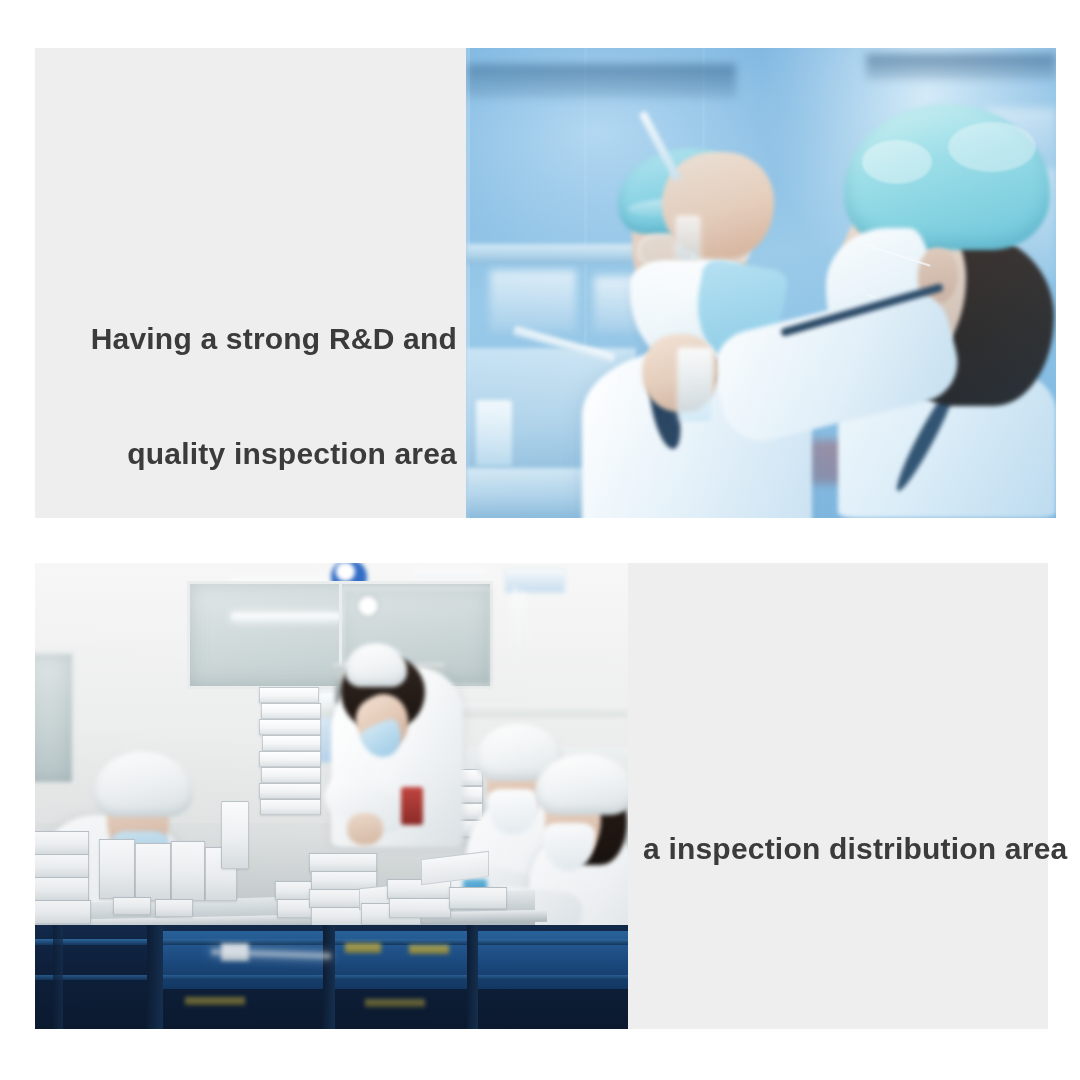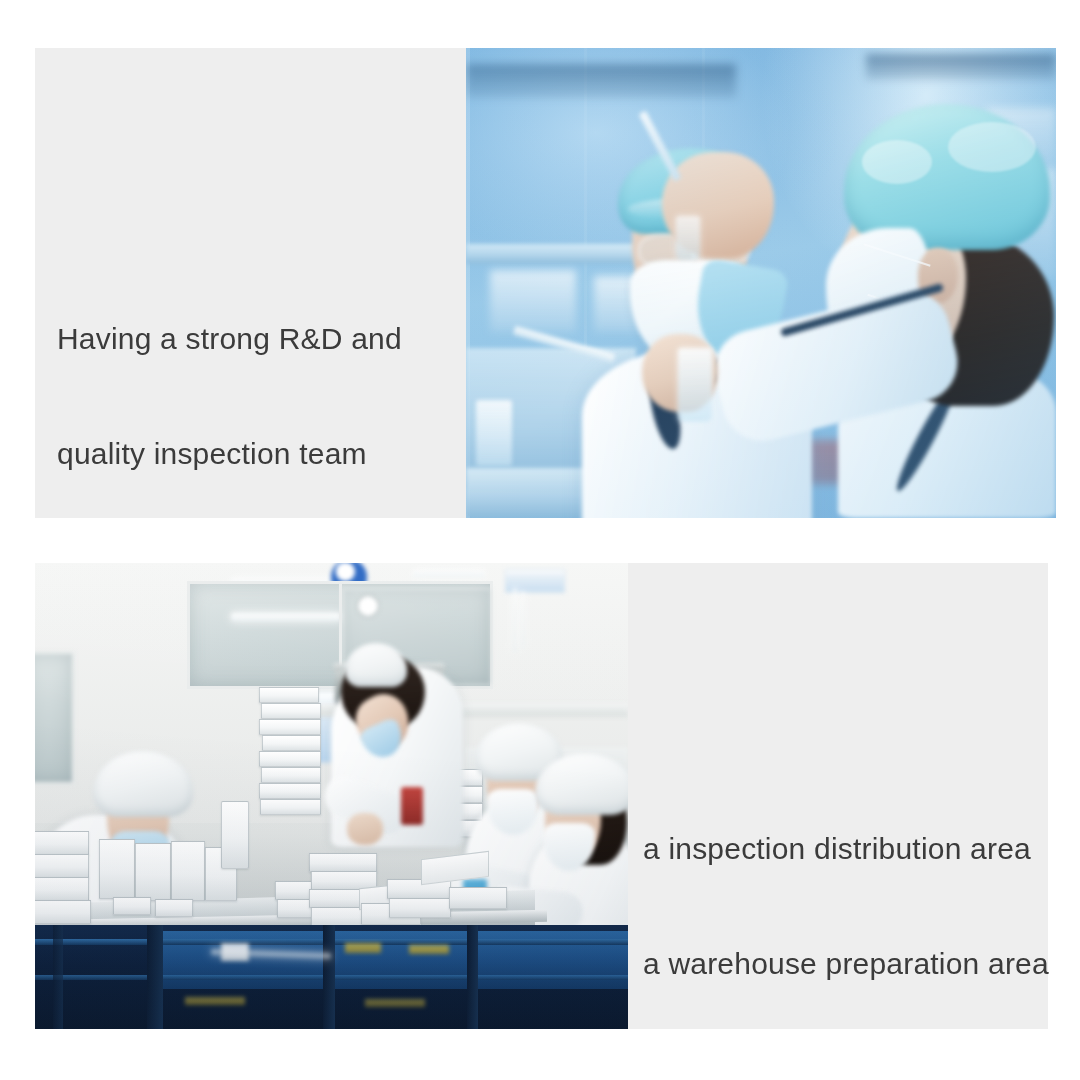--- a/index.html
+++ b/index.html
@@ -30,21 +30,22 @@
     background: #eeeeee;
   }
 
   .caption {
     position: absolute;
     color: #3b3b3b;
     font-size: 30px;
     line-height: 1.28;
     letter-spacing: 0.2px;
     white-space: pre;
-    font-weight: 400;
+    font-weight: 700;
+    text-align: right;
   }
   .caption-line { display: block; }
 
   
   .photo {
     position: absolute;
     overflow: hidden;
     box-sizing: border-box;
   }
   .photo > .layer {
@@ -374,21 +375,21 @@
 </style>
 </head>
 <body>
 
 <div class="stage">
 
   <div class="panel gray-panel" style="left:35px; top:48px; width:432px; height:470px;"></div>
 
   <div class="caption" style="left:57px; top:243px; width:400px;">
     <span class="caption-line">Having a strong R&amp;D and</span>
-    <span class="caption-line">quality inspection team</span>
+    <span class="caption-line">quality inspection area</span>
   </div>
 
   <div class="photo" style="left:466px; top:48px; width:590px; height:470px;">
 
     <div class="layer lab-bg"></div>
 
     <div class="lab-seam" style="left:0; top:0; width:4px; height:470px;"></div>
     <div class="lab-seam" style="left:118px; top:0; width:3px; height:300px; opacity:.35;"></div>
     <div class="lab-seam" style="left:236px; top:0; width:3px; height:250px; opacity:.3;"></div>
 
@@ -441,21 +442,20 @@
     <div class="pipette blur-soft" style="left:190px; top:60px; width:8px; height:76px;"></div>
     <div class="pipette blur-soft" style="left:46px; top:292px; width:104px; height:9px; transform:rotate(16deg);"></div>
 
     <div class="layer" style="background:linear-gradient(140deg, rgba(120,185,228,.22) 0%, rgba(255,255,255,0) 45%, rgba(110,180,225,.26) 100%);"></div>
   </div>
 
   <div class="panel gray-panel" style="left:628px; top:563px; width:420px; height:466px;"></div>
 
   <div class="caption" style="left:643px; top:753px; width:410px;">
     <span class="caption-line">a inspection distribution area</span>
-    <span class="caption-line">a warehouse preparation area</span>
   </div>
 
   <div class="photo" style="left:35px; top:563px; width:593px; height:466px;">
 
     <div class="layer wh-bg"></div>
 
     <div class="wh-wall" style="left:0; top:0; width:593px; height:260px;"></div>
 
     <div class="wh-light blur-soft" style="left:196px; top:16px; width:120px; height:7px;"></div>
     <div class="wh-light blur-soft" style="left:378px; top:8px; width:72px; height:6px;"></div>

